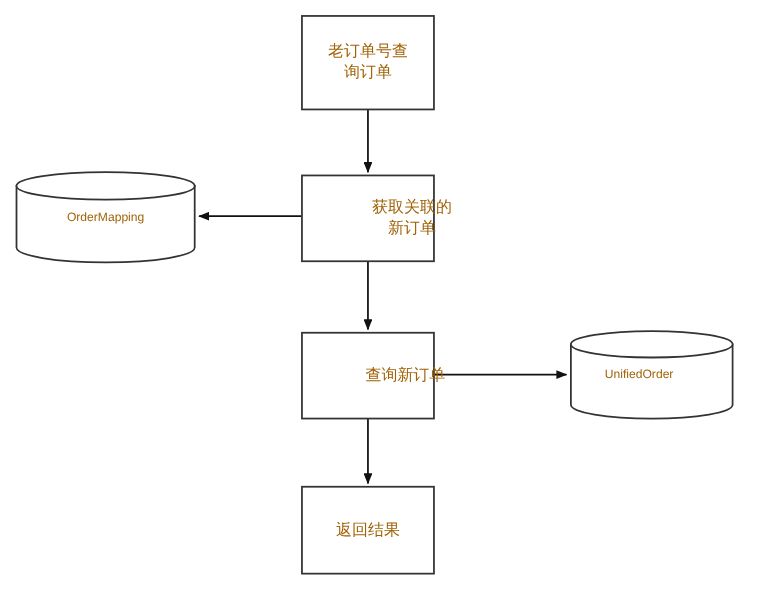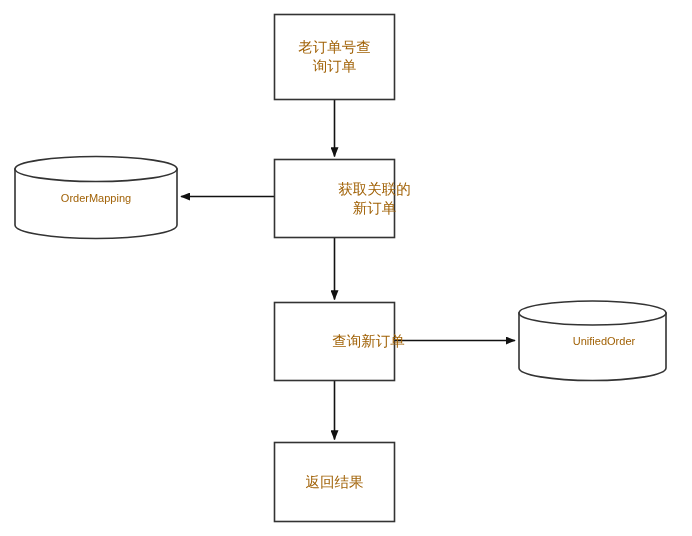--- a/index.html
+++ b/index.html
@@ -92,13 +92,13 @@
 
 <div class="node-label proc-label" style="left:274px; top:159px; width:121px; height:79px;margin-left:40px;">获取关联的
 新订单</div>
 
 <div class="node-label proc-label" style="left:274px; top:302px; width:121px; height:79px;margin-left:34px;">查询新订单</div>
 
 <div class="node-label proc-label" style="left:274px; top:442px; width:121px; height:80px;">返回结果</div>
 
 <div class="node-label db-label" style="left:15px; top:170px; width:162px; height:56px;">OrderMapping</div>
 
-<div class="node-label db-label" style="left:519px; top:314px; width:124px; height:54px;padding-left:23px;">UnifiedOrder</div>
+<div class="node-label db-label" style="left:519px; top:314px; width:124px; height:54px;">UnifiedOrder</div>
 
 </body></html>

